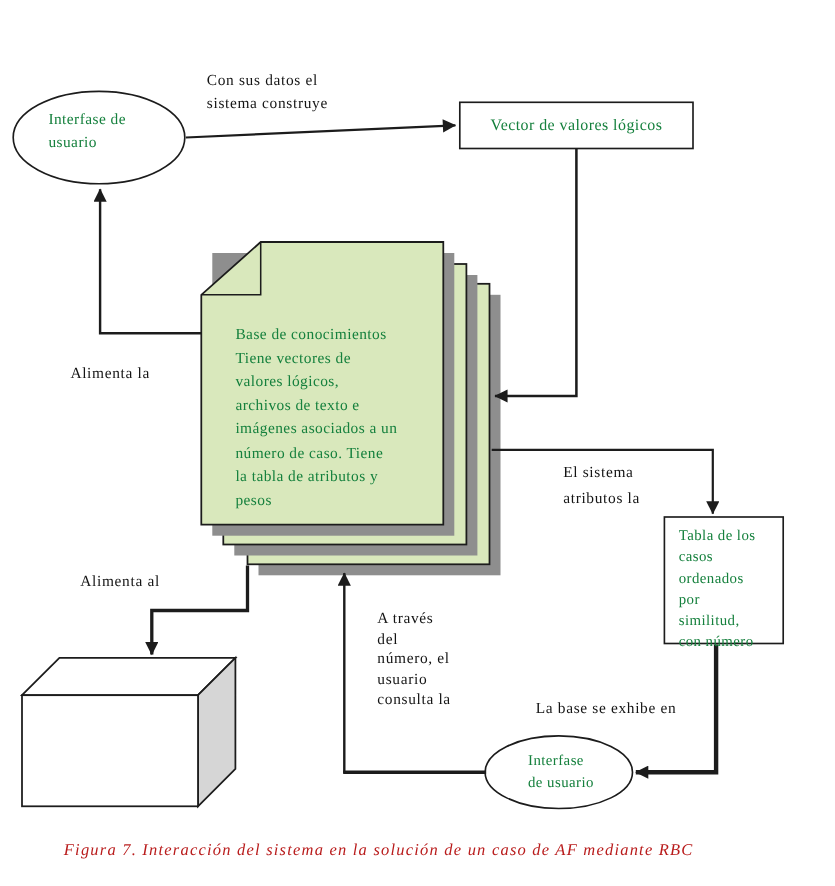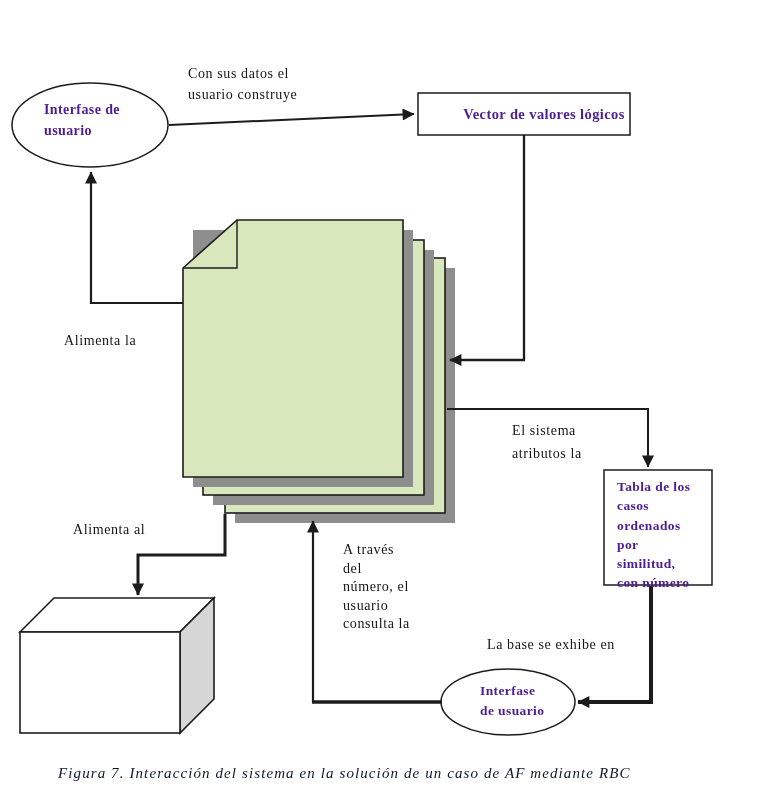--- a/index.html
+++ b/index.html
@@ -18,30 +18,29 @@
     line-height:21px;
     letter-spacing:0.6px;
     white-space:pre-line;
     color:#141414;
   }
   .node-text{
     position:absolute;
     font-size:14px;
     letter-spacing:0.4px;
     white-space:pre-line;
-    color:#4c1d95;
-    font-weight:bold;
+    color:#15803d;
   }
   .caption{
     position:absolute;
     left:58px;top:765px;
     font-size:15px;
     font-style:italic;
     letter-spacing:1.1px;
-    color:#0f172a;
+    color:#b91c1c;
     white-space:nowrap;
   }
 </style>
 </head>
 <body>
 
 <div class="canvas">
 
   <svg width="759" height="805" viewBox="0 0 759 805">
     <defs>
@@ -80,46 +79,54 @@
     <path d="M447,409 L648,409 L648,467" fill="none" stroke="#1c1c1c" stroke-width="2" marker-end="url(#arr)"></path>
     <path d="M225,514 L225,555 L138,555 L138,595" fill="none" stroke="#1c1c1c" stroke-width="3" marker-end="url(#arr)"></path>
     <path d="M651,586 L651,702 L578,702" fill="none" stroke="#1c1c1c" stroke-width="4" marker-end="url(#arr)"></path>
     <path d="M442,702 L312,702" fill="none" stroke="#1c1c1c" stroke-width="3.3"></path>
     <path d="M313,703 L313,521" fill="none" stroke="#1c1c1c" stroke-width="2.2" marker-end="url(#arr)"></path>
   </svg>
 
   <div class="node-text" style="left:44px;top:99px;line-height:21px;">Interfase de
 usuario</div>
 
-  <div class="node-text" style="left:418px;top:93px;width:212px;height:42px;display:flex;align-items:center;justify-content:center;font-size:14.5px;padding-left:20px;">Vector de valores lógicos</div>
+  <div class="node-text" style="left:418px;top:93px;width:212px;height:42px;display:flex;align-items:center;justify-content:center;font-size:14.5px;">Vector de valores lógicos</div>
 
+  <div class="node-text" style="left:214px;top:294px;width:186px;line-height:21.5px;">Base de conocimientos
+Tiene vectores de
+valores lógicos,
+archivos de texto e
+imágenes asociados a un
+número de caso. Tiene
+la tabla de atributos y
+pesos</div>
 
   <div class="node-text" style="left:617px;top:477px;width:92px;font-size:13.5px;line-height:19.3px;">Tabla de los
 casos
 ordenados
 por
 similitud,
 con número</div>
 
 
   <div class="node-text" style="left:468px;top:681px;font-size:13.5px;line-height:20px;margin-left:12px;">Interfase
 de usuario</div>
 
   <div class="lbl" style="left:188px;top:63px;">Con sus datos el
-usuario construye</div>
+sistema construye</div>
 
 
   <div class="lbl" style="left:64px;top:330px;">Alimenta la</div>
 
   <div class="lbl" style="left:512px;top:419px;line-height:23px;">El sistema
 atributos la</div>
 
   <div class="lbl" style="left:73px;top:519px;">Alimenta al</div>
 
-  <div class="lbl" style="left:343px;top:541px;line-height:18.5px;">A través
+  <div class="lbl" style="left:343px;top:554px;line-height:18.5px;">A través
 del
 número, el
 usuario
 consulta la</div>
 
   <div class="lbl" style="left:487px;top:634px;">La base se exhibe en</div>
 
   <div class="caption">Figura 7. Interacción del sistema en la solución de un caso de AF mediante RBC</div>
 
 </div>

